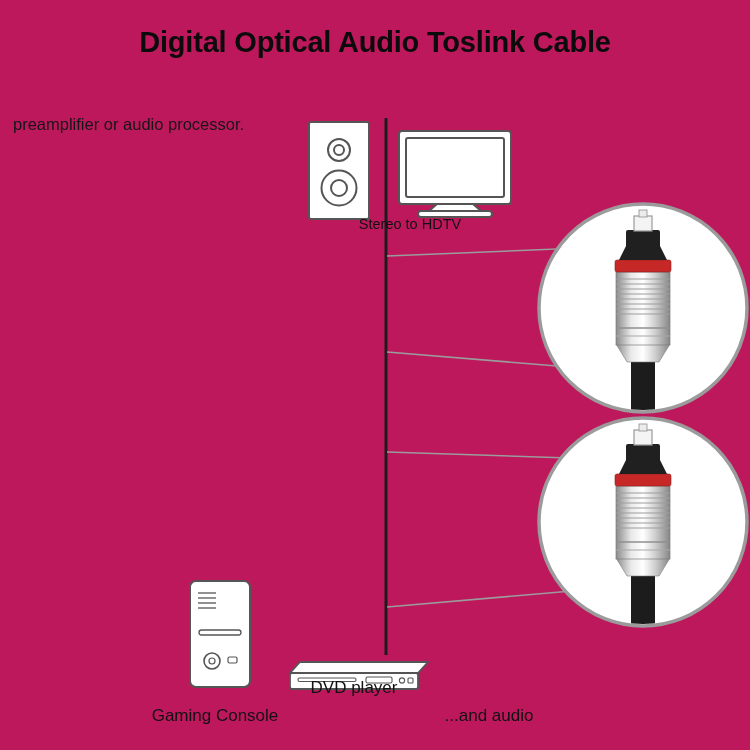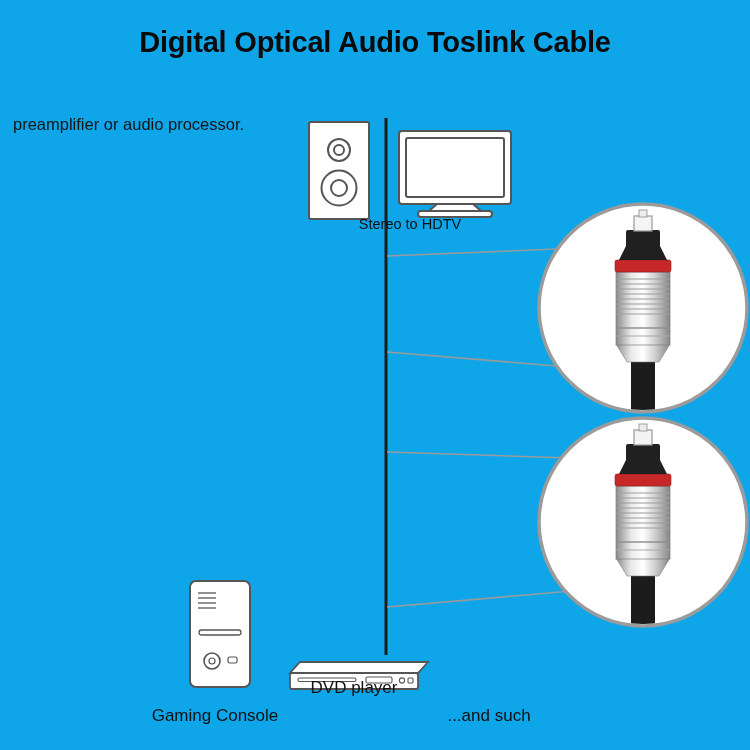--- a/index.html
+++ b/index.html
@@ -1,17 +1,17 @@
 <!DOCTYPE html>
 <html><head>
 <meta charset="utf-8">
 <style>
   html,body{margin:0;padding:0;background:#ffffff;}
   .page{
-    position:relative;width:750px;height:750px;background:#0ea5e9;
+    position:relative;width:750px;height:750px;background:#be185d;
     font-family:"Liberation Sans", sans-serif;color:#0d0d0d;overflow:hidden;
   }
   .title{
     position:absolute;top:26px;left:0;width:750px;text-align:center;
     font-size:29px;font-weight:700;letter-spacing:-0.2px;color:#0b0b0b;margin:0;
   }
   .desc{
     position:absolute;top:84px;left:8px;width:720px;
     font-size:16.5px;line-height:1.65;color:#151515;margin:0;
   }
@@ -147,15 +147,15 @@
       <rect x="298" y="678" width="58" height="3.5" rx="1.5" stroke-width="1.1"></rect>
       <rect x="366" y="677" width="26" height="6" rx="1.5" stroke-width="1.1"></rect>
       <circle cx="402" cy="680.5" r="2.6" stroke-width="1.1"></circle>
       <rect x="408" y="678" width="5" height="5" rx="1" stroke-width="1.1"></rect>
     </g>
   </svg>
 
   <div class="figlabel" id="lbl-stereo">Stereo to HDTV</div>
   <div class="figlabel big" id="lbl-console">Gaming Console</div>
   <div class="figlabel big" id="lbl-dvd">DVD player</div>
-  <div class="figlabel big" id="lbl-more">...and such</div>
+  <div class="figlabel big" id="lbl-more">...and audio</div>
 
 </div>
 
 </body></html>

